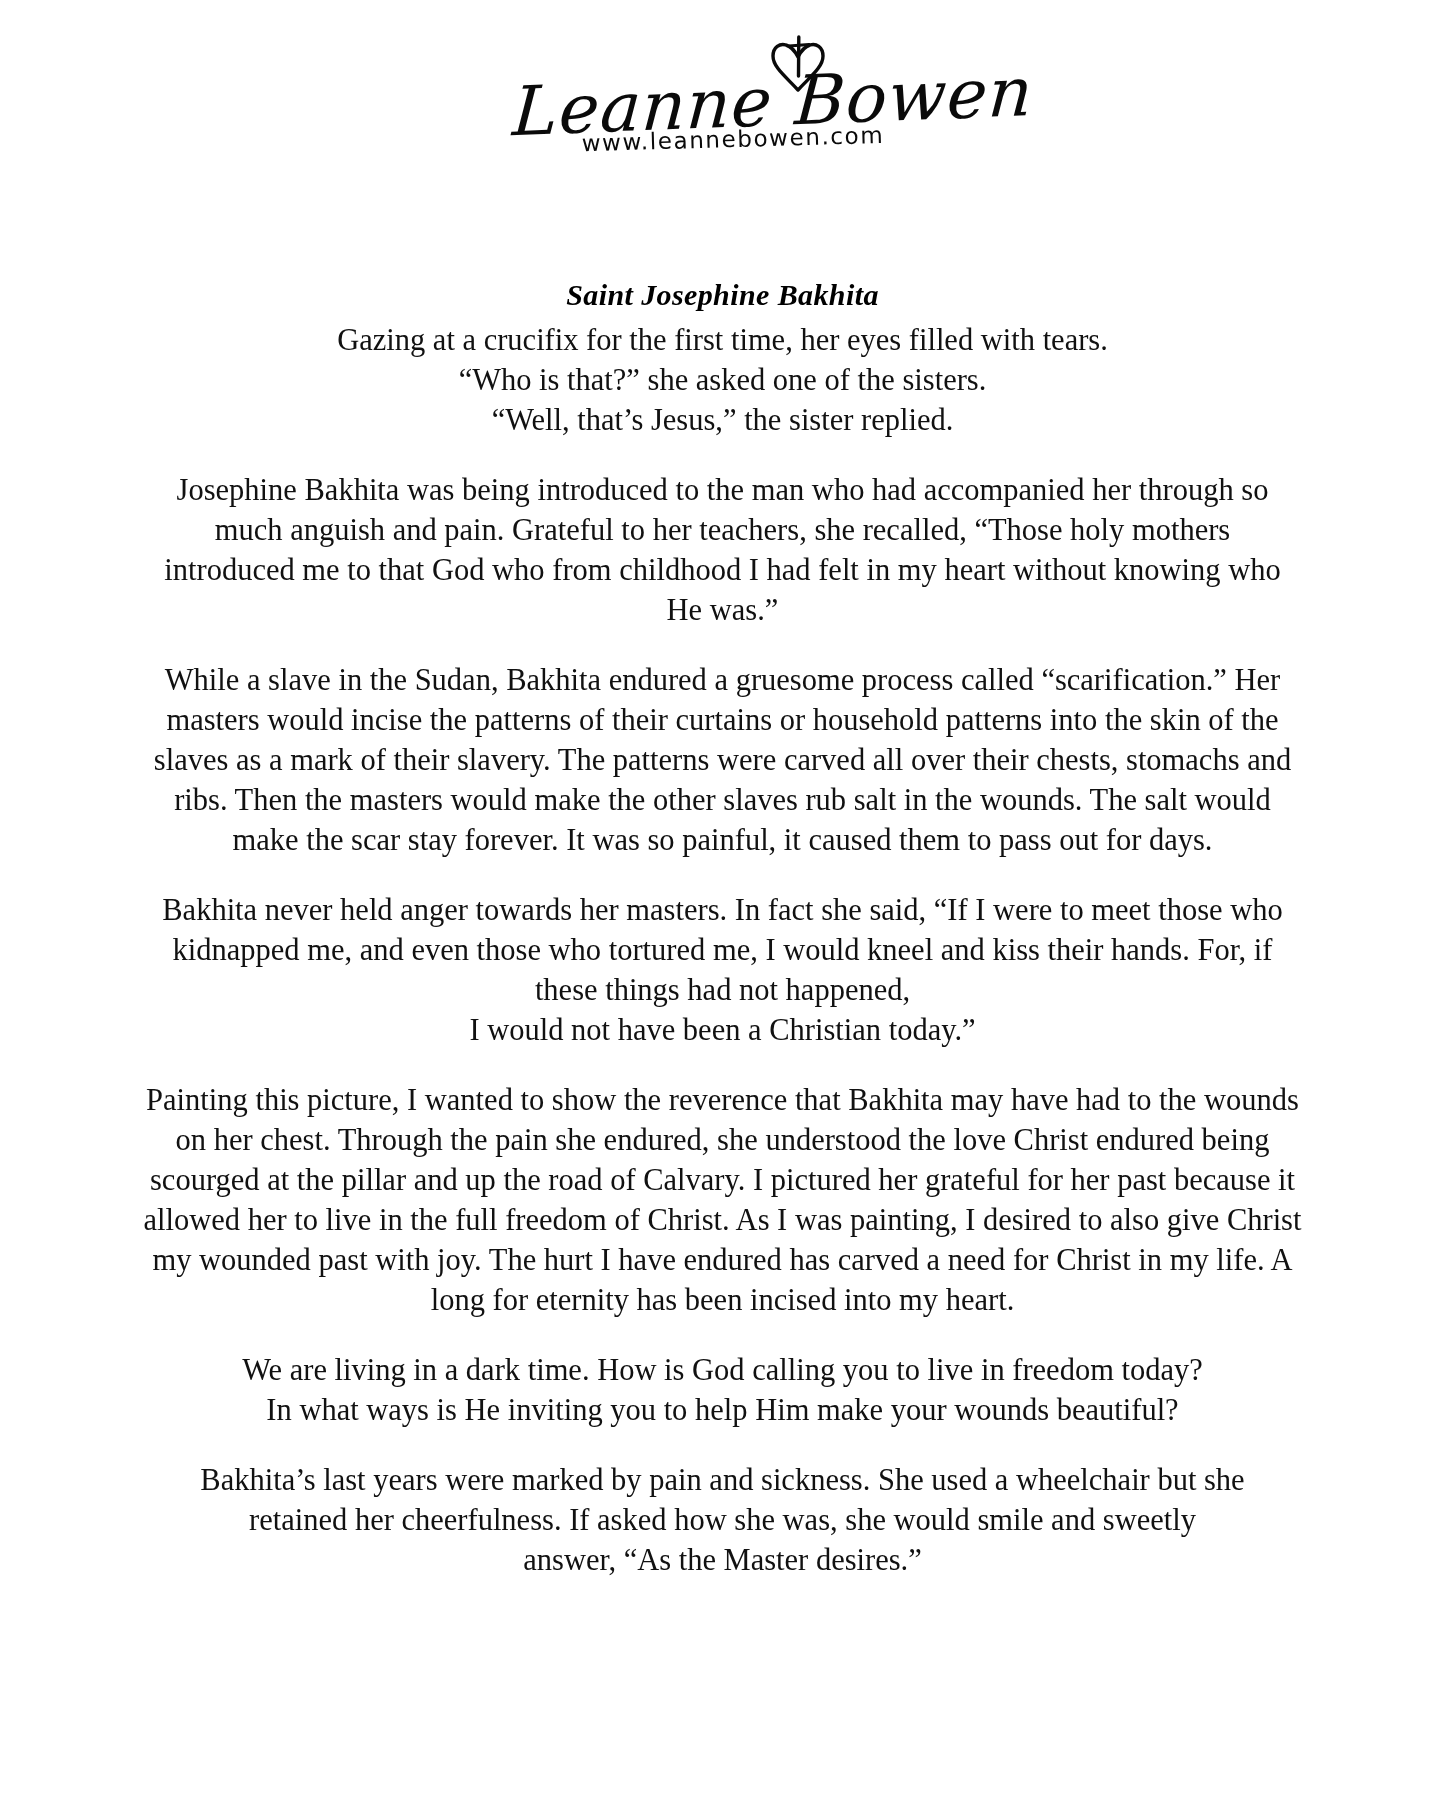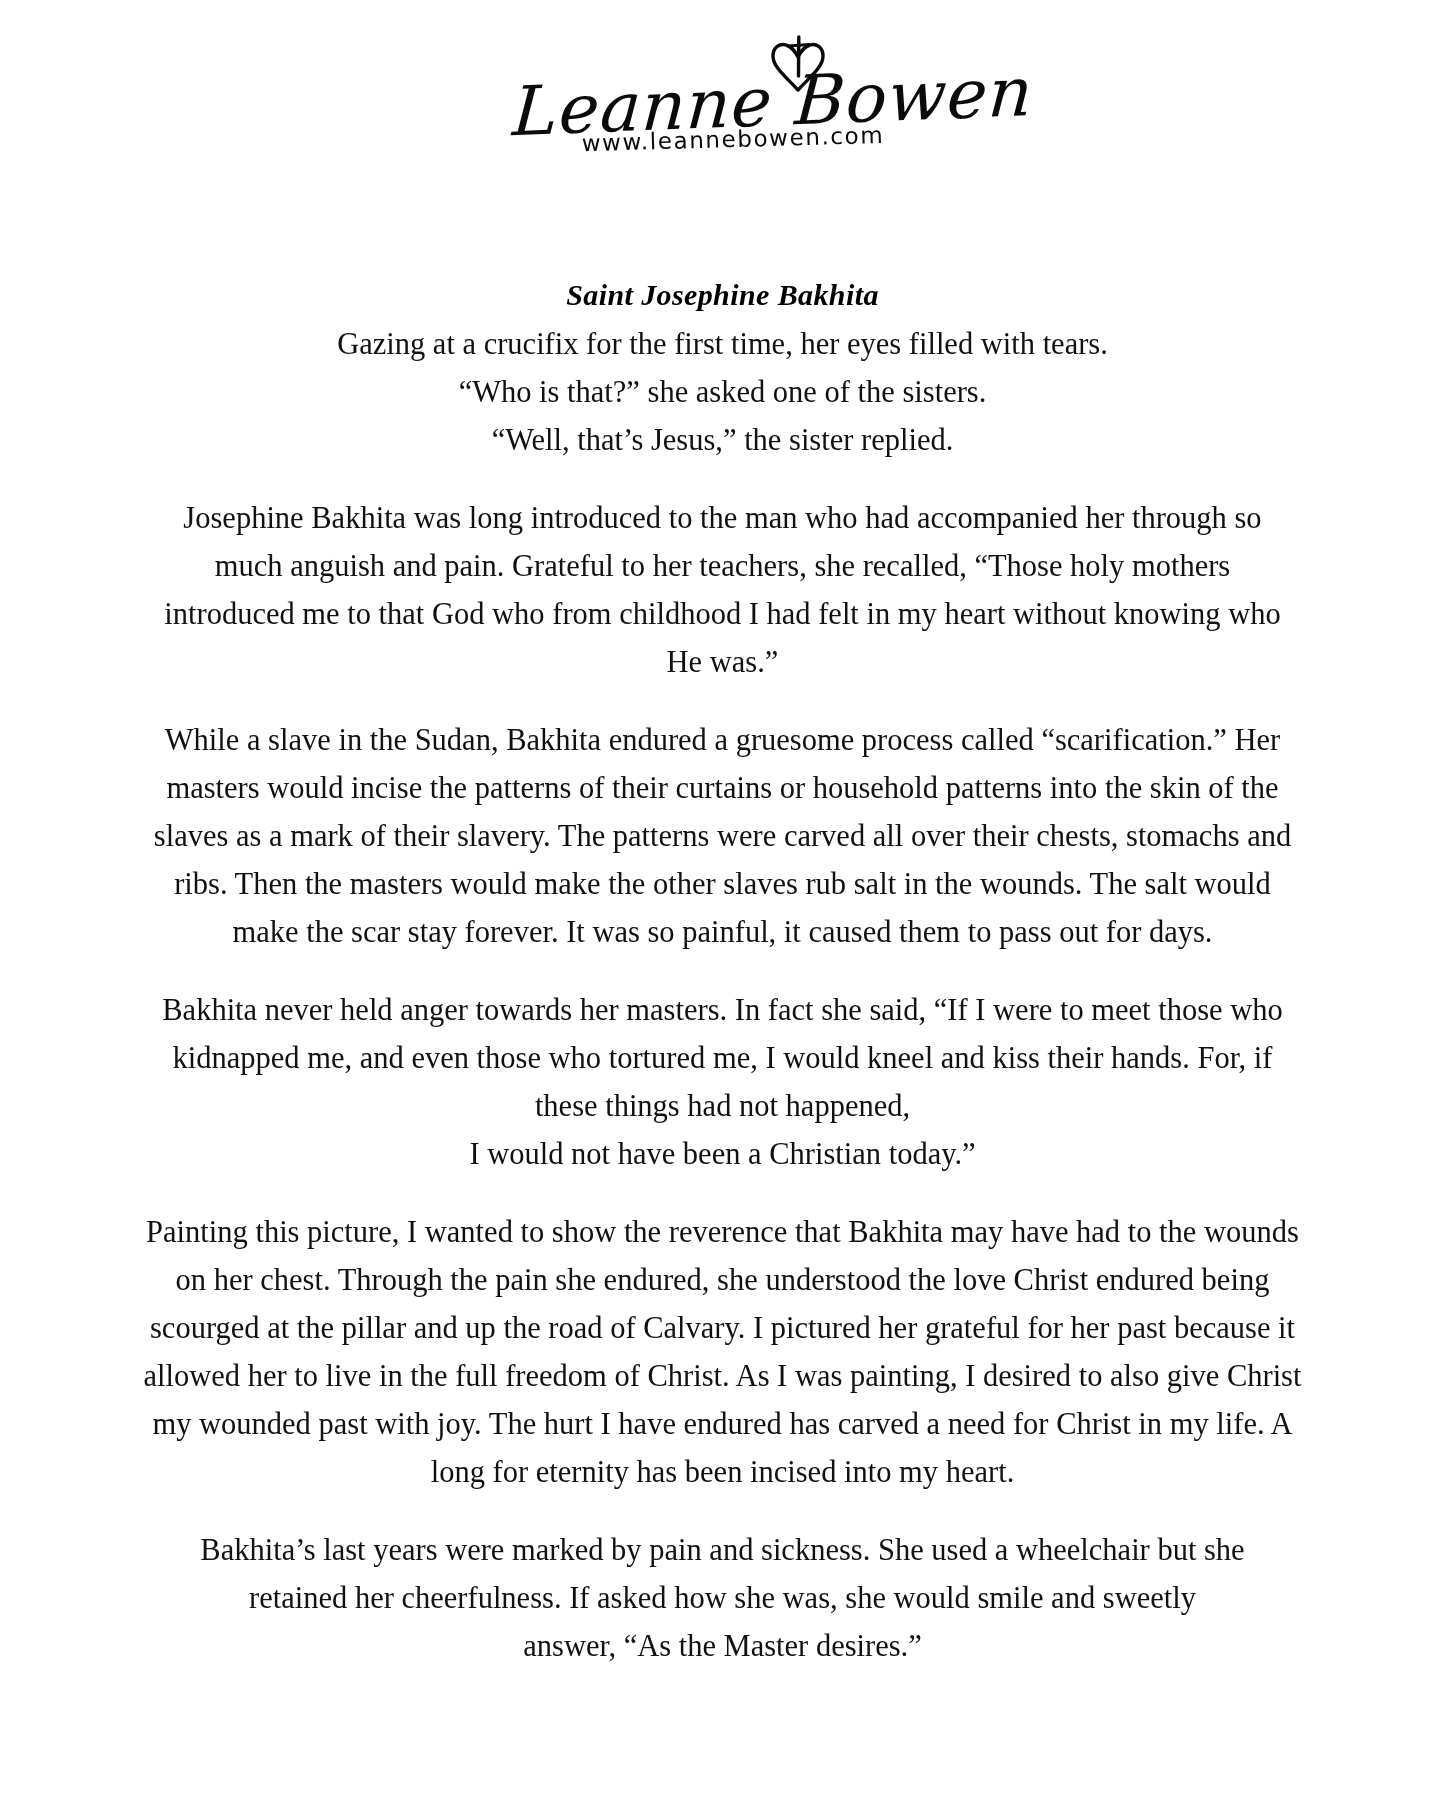--- a/index.html
+++ b/index.html
@@ -96,21 +96,21 @@
   .body-copy {
     position: absolute;
     top: 320px;
     left: 140px;
     width: 1165px;
   }
   .para {
     text-align: center;
     font-family: "Liberation Serif", "DejaVu Serif", serif;
     font-size: 30.5px;
-    line-height: 48px;
+    line-height: 40px;
     color: #111111;
     margin: 0 0 30px 0;
     white-space: pre-line;
   }
   .para:last-child { margin-bottom: 0; }
   .para.narrow { padding: 0 60px; }
   .para.medium { padding: 0 22px; }
 </style>
 </head>
 <body>
@@ -135,21 +135,23 @@
       <div class="signature-url">www.leannebowen.com</div>
     </div>
   </div>
 
   <h1 class="doc-title">Saint Josephine Bakhita</h1>
 
   <div class="body-copy">
     <p class="para narrow">Gazing at a crucifix for the first time, her eyes filled with tears.
 “Who is that?” she asked one of the sisters.
 “Well, that’s Jesus,” the sister replied.</p>
-    <p class="para medium">Josephine Bakhita was long introduced to the man who had accompanied her through so much anguish and pain. Grateful to her teachers, she recalled, “Those holy mothers introduced me to that God who from childhood I had felt in my heart without knowing who He was.”</p>
+    <p class="para medium">Josephine Bakhita was being introduced to the man who had accompanied her through so much anguish and pain. Grateful to her teachers, she recalled, “Those holy mothers introduced me to that God who from childhood I had felt in my heart without knowing who He was.”</p>
     <p class="para">While a slave in the Sudan, Bakhita endured a gruesome process called “scarification.” Her masters would incise the patterns of their curtains or household patterns into the skin of the slaves as a mark of their slavery. The patterns were carved all over their chests, stomachs and ribs. Then the masters would make the other slaves rub salt in the wounds. The salt would make the scar stay forever. It was so painful, it caused them to pass out for days.</p>
     <p class="para medium">Bakhita never held anger towards her masters. In fact she said, “If I were to meet those who kidnapped me, and even those who tortured me, I would kneel and kiss their hands. For, if these things had not happened,
 I would not have been a Christian today.”</p>
     <p class="para">Painting this picture, I wanted to show the reverence that Bakhita may have had to the wounds on her chest. Through the pain she endured, she understood the love Christ endured being scourged at the pillar and up the road of Calvary. I pictured her grateful for her past because it allowed her to live in the full freedom of Christ. As I was painting, I desired to also give Christ my wounded past with joy. The hurt I have endured has carved a need for Christ in my life. A long for eternity has been incised into my heart.</p>
+    <p class="para medium">We are living in a dark time. How is God calling you to live in freedom today?
+In what ways is He inviting you to help Him make your wounds beautiful?</p>
     <p class="para narrow">Bakhita’s last years were marked by pain and sickness. She used a wheelchair but she retained her cheerfulness. If asked how she was, she would smile and sweetly answer, “As the Master desires.”</p>
   </div>
 
 </div>
 
 </body></html>

